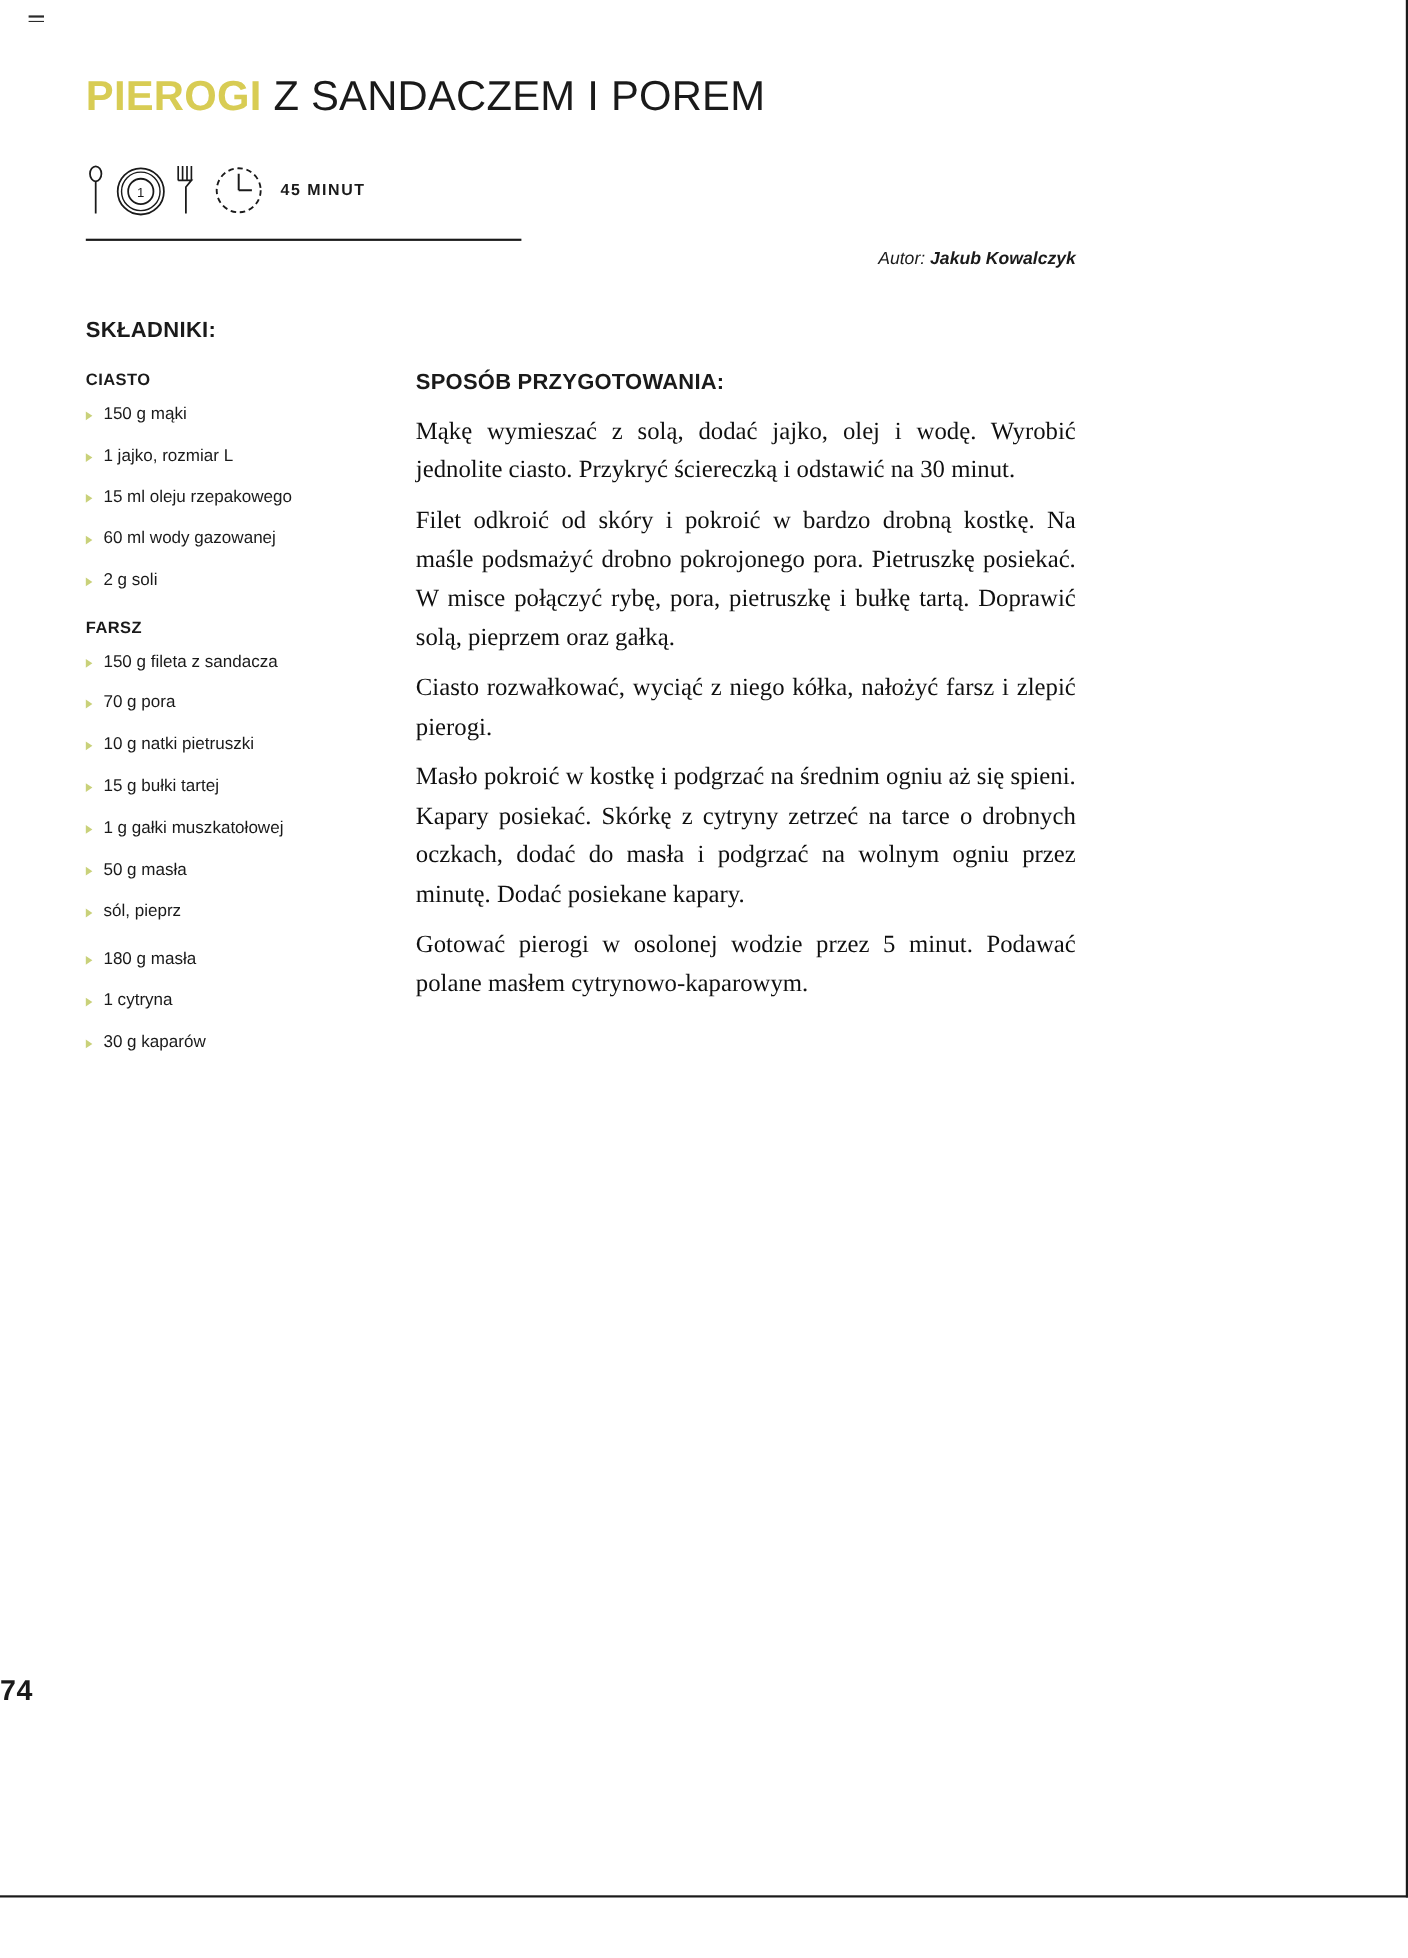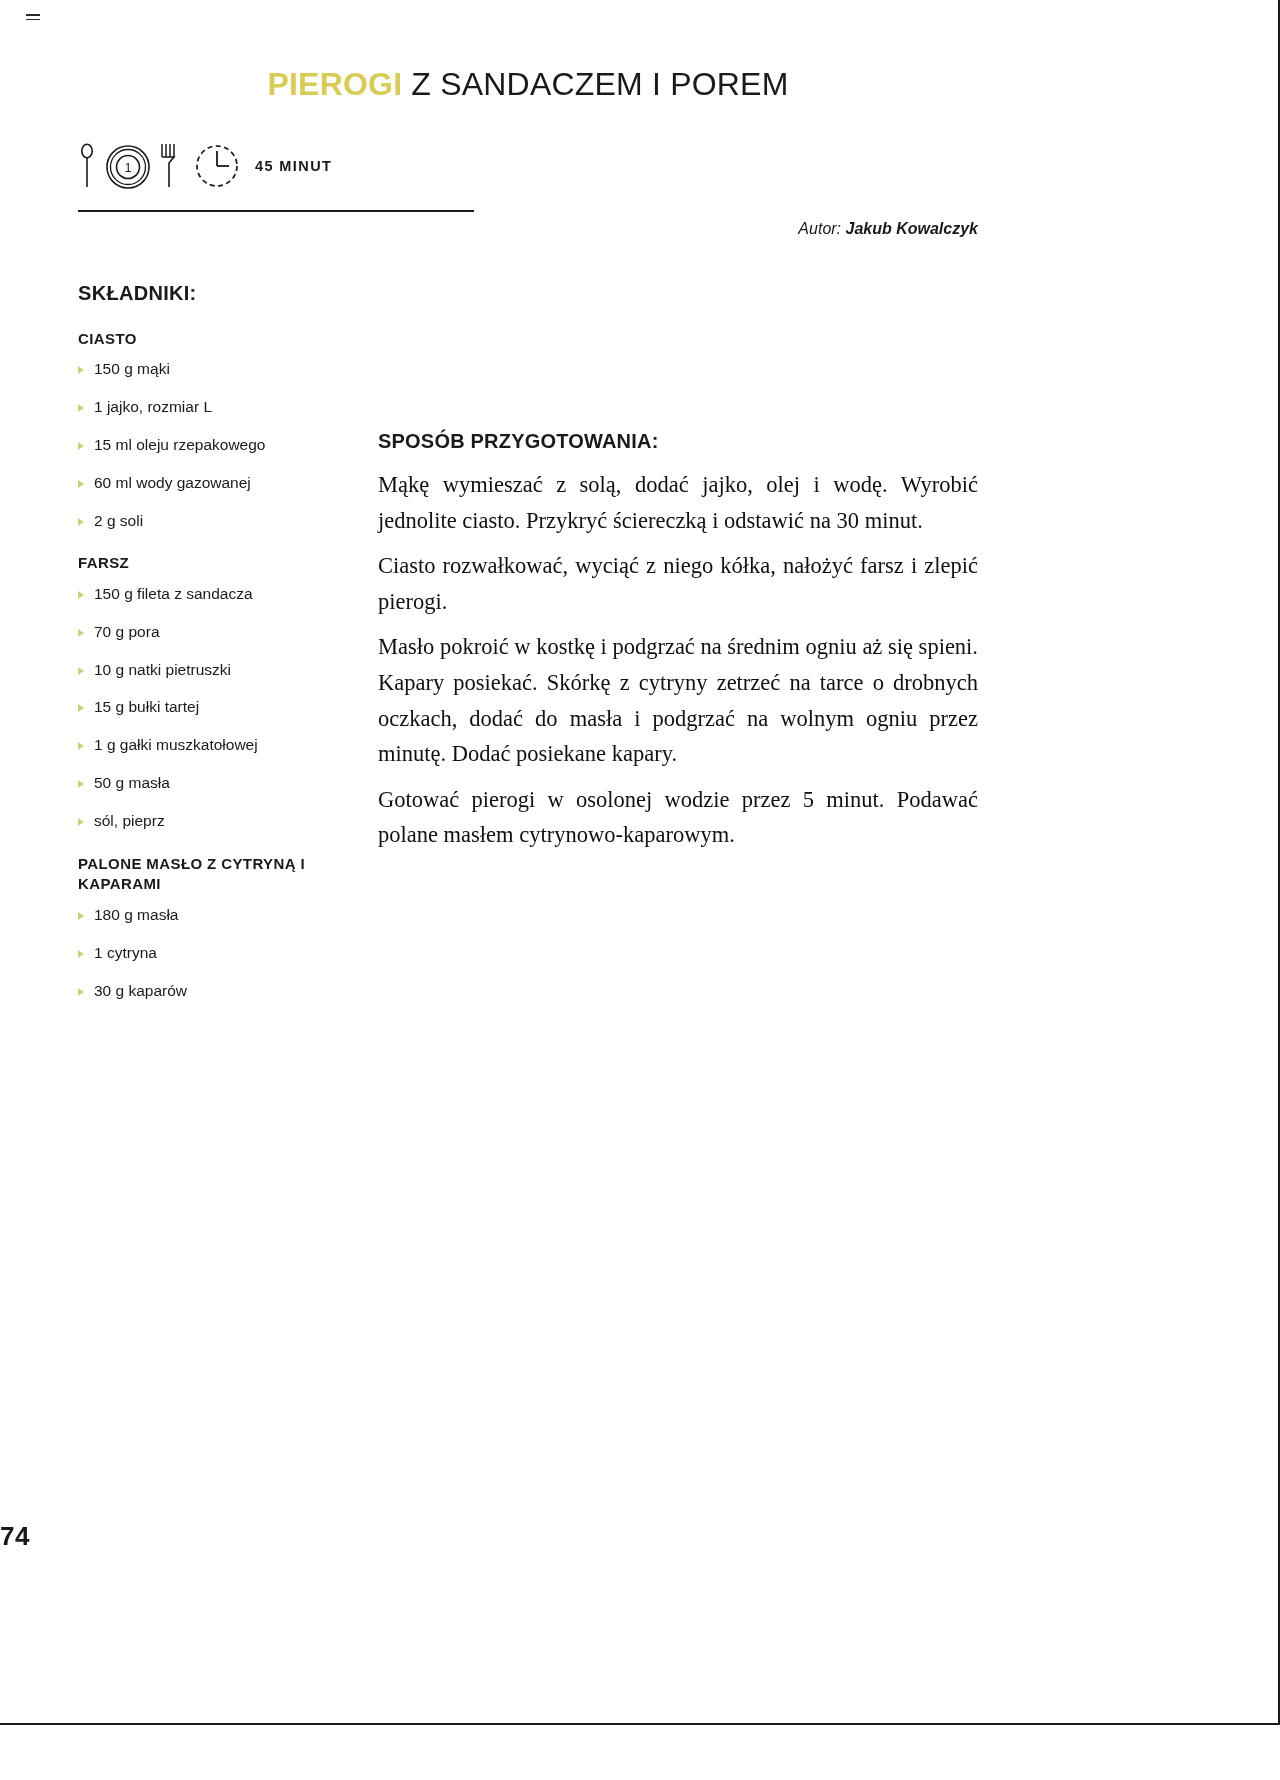--- a/index.html
+++ b/index.html
@@ -42,28 +42,27 @@
 
   .sheet {
     position: absolute;
     left: 78px;
     top: 64px;
     width: 900px;
   }
 
   
   .title {
-    font-size: 32px;
+    font-size: 38px;
     line-height: 1.30;
     font-weight: 400;
     letter-spacing: 0.2px;
     color: #1a1a1a;
     margin: 0;
     text-transform: uppercase;
-    text-align: center;
   }
   .title .hl {
     color: #d8cc54;
     font-weight: 700;
   }
   .title-line2 { display: block; }
 
   
   .meta {
     margin-top: 34px;
@@ -251,32 +250,32 @@
           <li class="ing-item"><span class="tri"></span><span>70 g pora</span></li>
           <li class="ing-item"><span class="tri"></span><span>10 g natki pietruszki</span></li>
           <li class="ing-item"><span class="tri"></span><span>15 g bułki tartej</span></li>
           <li class="ing-item"><span class="tri"></span><span>1 g gałki muszkatołowej</span></li>
           <li class="ing-item"><span class="tri"></span><span>50 g masła</span></li>
           <li class="ing-item"><span class="tri"></span><span>sól, pieprz</span></li>
         </ul>
       </div>
 
       <div class="grp">
-        <h3 class="grp-title">PALONE MASŁO Z CYTRYNĄ I KAPARAMI</h3>
         <ul class="ing-list">
           <li class="ing-item"><span class="tri"></span><span>180 g masła</span></li>
           <li class="ing-item"><span class="tri"></span><span>1 cytryna</span></li>
           <li class="ing-item"><span class="tri"></span><span>30 g kaparów</span></li>
         </ul>
       </div>
     </div>
 
     <div class="col-steps">
       <h2 class="steps-title">SPOSÓB PRZYGOTOWANIA:</h2>
       <p class="step">Mąkę wymieszać z solą, dodać jajko, olej i wodę. Wyrobić jednolite ciasto. Przykryć ściereczką i odstawić na 30 minut.</p>
+      <p class="step">Filet odkroić od skóry i pokroić w bardzo drobną kostkę. Na maśle podsmażyć drobno pokrojonego pora. Pietruszkę posiekać. W misce połączyć rybę, pora, pietruszkę i bułkę tartą. Doprawić solą, pieprzem oraz gałką.</p>
       <p class="step">Ciasto rozwałkować, wyciąć z niego kółka, nałożyć farsz i zlepić pierogi.</p>
       <p class="step">Masło pokroić w kostkę i podgrzać na średnim ogniu aż się spieni. Kapary posiekać. Skórkę z cytryny zetrzeć na tarce o drobnych oczkach, dodać do masła i podgrzać na wolnym ogniu przez minutę. Dodać posiekane kapary.</p>
       <p class="step">Gotować pierogi w osolonej wodzie przez 5 minut. Podawać polane masłem cytrynowo-kaparowym.</p>
     </div>
 
   </div>
 </div>
 
 <div class="page-number">74</div>
 

